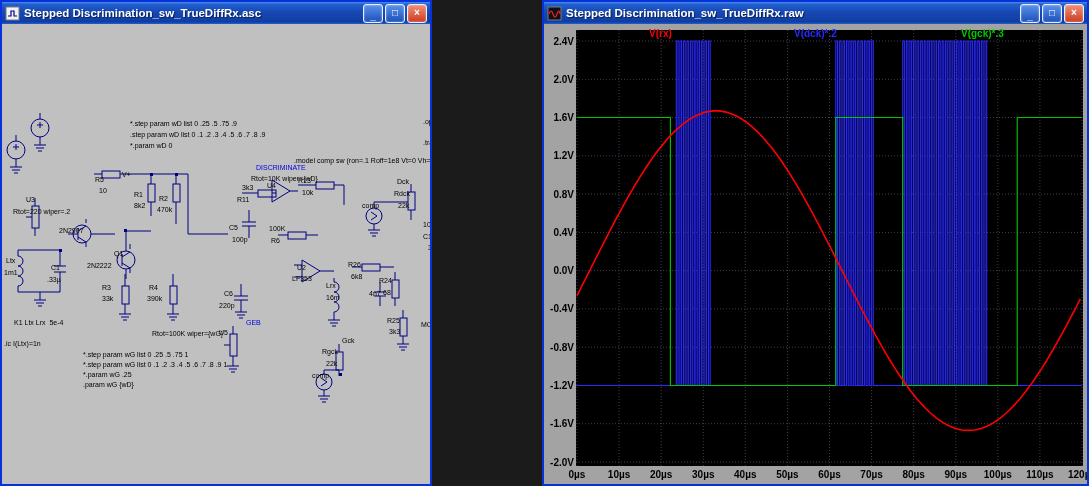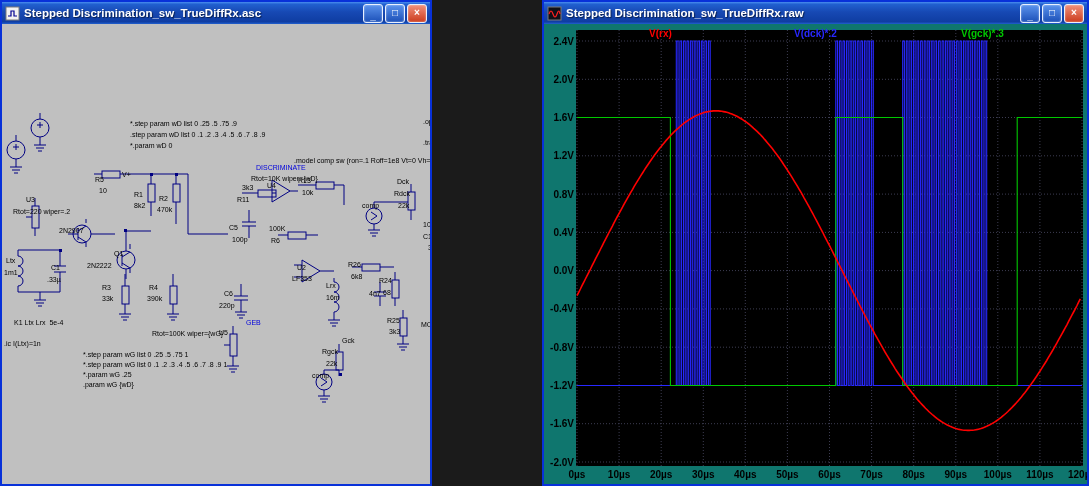--- a/index.html
+++ b/index.html
@@ -29,21 +29,21 @@
     display:flex;align-items:center;justify-content:center;
     font-size:10px;line-height:10px;color:#fff;font-weight:bold;
     box-shadow:inset 0 0 2px rgba(255,255,255,.6);
     cursor:default;text-shadow:none;
   }
   .tb-btn.minb,.tb-btn.maxb{background:linear-gradient(180deg,#5a92ec,#1c50b8);}
   .tb-btn.closeb{background:linear-gradient(180deg,#f0907a,#cc3c1e);}
   .tb-btn.minb span{transform:translateY(3px);}
   .content{position:relative;flex:1 1 auto;overflow:hidden;}
   #schematic-area{background:#c0c0c0;}
-  #plot-area{background:#0f766e;}
+  #plot-area{background:#a3a3a3;}
   .slabel{
     position:absolute;font-size:7px;line-height:7px;color:#000;
     white-space:pre;font-family:"Liberation Sans",sans-serif;
   }
   .win-icon{width:15px;height:15px;flex:0 0 15px;}
 </style>
 </head>
 <body>
 
 <div class="window" id="win-left">

